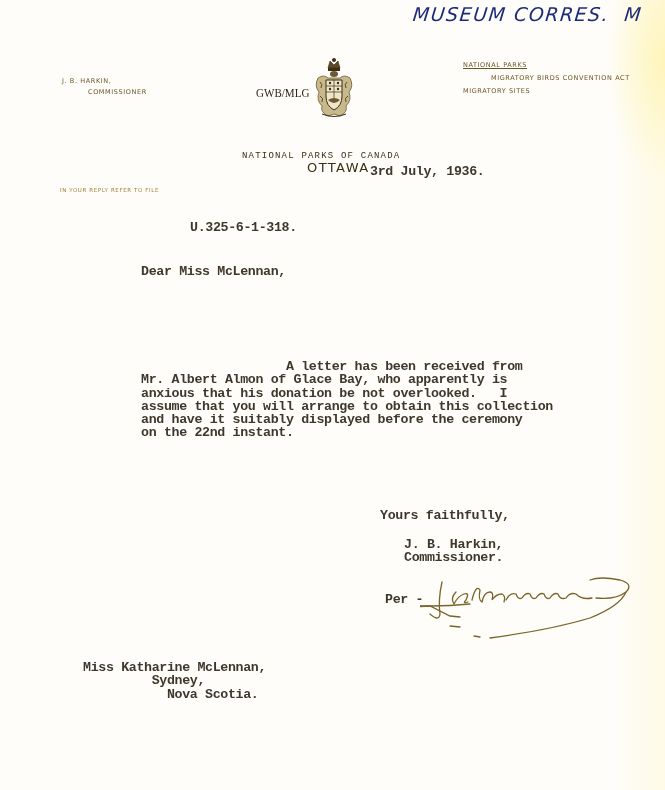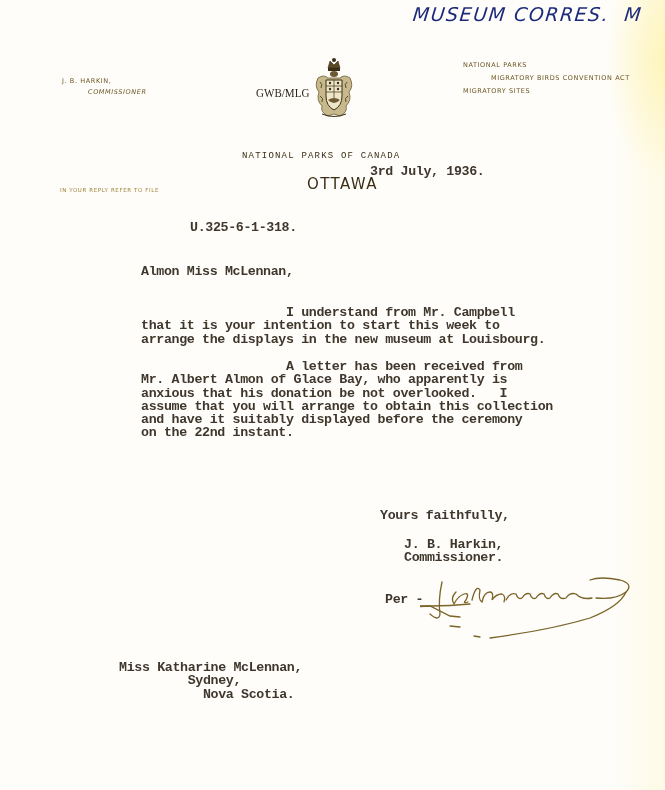--- a/index.html
+++ b/index.html
@@ -38,22 +38,22 @@
   }
 
   
   .lh-small {
     font-family: "DejaVu Sans", sans-serif;
     font-size: 6.5px;
     letter-spacing: 0.6px;
     color: #6b5520;
   }
   .lh-harkin { left: 62px; top: 77px; }
-  .lh-commissioner { left: 88px; top: 88px; font-style: italic; }
-  .lh-right-1 { left: 463px; top: 61px; }
+  .lh-commissioner { left: 88px; top: 88px; }
+  .lh-right-1 { left: 463px; top: 61px; text-decoration: underline; }
   .lh-right-2 { left: 463px; top: 74px; padding-left: 28px; }
   .lh-right-3 { left: 463px; top: 87px; }
 
   .initials {
     left: 256px; top: 85px;
     font-family: "Liberation Serif", serif;
     font-size: 13px;
     color: #2e2618;
     transform: scaleX(0.85);
     transform-origin: left;
@@ -72,23 +72,23 @@
     color: #3a2e15;
   }
   .parks {
     left: 242px; top: 151px;
     font-family: Liberation Mono, monospace;
     font-size: 9px;
     letter-spacing: 1.2px;
     color: #3a2e15;
   }
   .ottawa {
-    left: 307px; top: 175px;
-    font-family: "DejaVu Sans", sans-serif;
-    font-size: 15px;
+    left: 307px; top: 160px;
+    font-family: "DejaVu Sans", sans-serif;
+    font-size: 13px;
     letter-spacing: 1.4px;
     color: #3a2e15;
   }
   .date {
     left: 370px; top: 165px;
     font-size: 13.5px;
     color: #2a2216;
   }
   .reply-label {
     left: 60px; top: 187px;
@@ -114,21 +114,21 @@
     letter-spacing: -0.35px;
     opacity: 0.9;
   }
   .salutation { left: 141px; top: 265px; }
   .p1 { left: 141px; top: 306px; }
   .p2 { left: 141px; top: 360px; }
   .p3 { left: 141px; top: 454px; }
   .closing { left: 380px; top: 509px; }
   .sig-name { left: 404px; top: 538px; }
   .per { left: 385px; top: 593px; }
-  .address { left: 83px; top: 661px; margin-left: 36px; }
+  .address { left: 83px; top: 661px; }
 
   .signature {
     left: 420px; top: 570px;
     width: 240px; height: 75px;
   }
 </style>
 </head>
 <body>
 
 <div class="page">
@@ -168,24 +168,21 @@
   <div class="abs lh-small lh-right-2">MIGRATORY BIRDS CONVENTION ACT</div>
   <div class="abs lh-small lh-right-3">MIGRATORY SITES</div>
 
   <div class="abs parks">NATIONAL PARKS OF CANADA</div>
   <div class="abs ottawa">OTTAWA</div>
   <div class="abs date tw">3rd July, 1936.</div>
 
   <div class="abs reply-label">IN YOUR REPLY REFER TO FILE</div>
   <div class="abs file-no tw">U.325-6-1-318.</div>
 
-  <div class="abs tw salutation">Almon Miss McLennan,</div>
-  <div class="abs tw p1">                   I understand from Mr. Campbell
-that it is your intention to start this week to
-arrange the displays in the new museum at Louisbourg.</div>
+  <div class="abs tw salutation">Dear Miss McLennan,</div>
   <div class="abs tw p2">                   A letter has been received from
 Mr. Albert Almon of Glace Bay, who apparently is
 anxious that his donation be not overlooked.   I
 assume that you will arrange to obtain this collection
 and have it suitably displayed before the ceremony
 on the 22nd instant.</div>
 
   <div class="abs tw closing">Yours faithfully,</div>
   <div class="abs tw sig-name">J. B. Harkin,
 Commissioner.</div>

